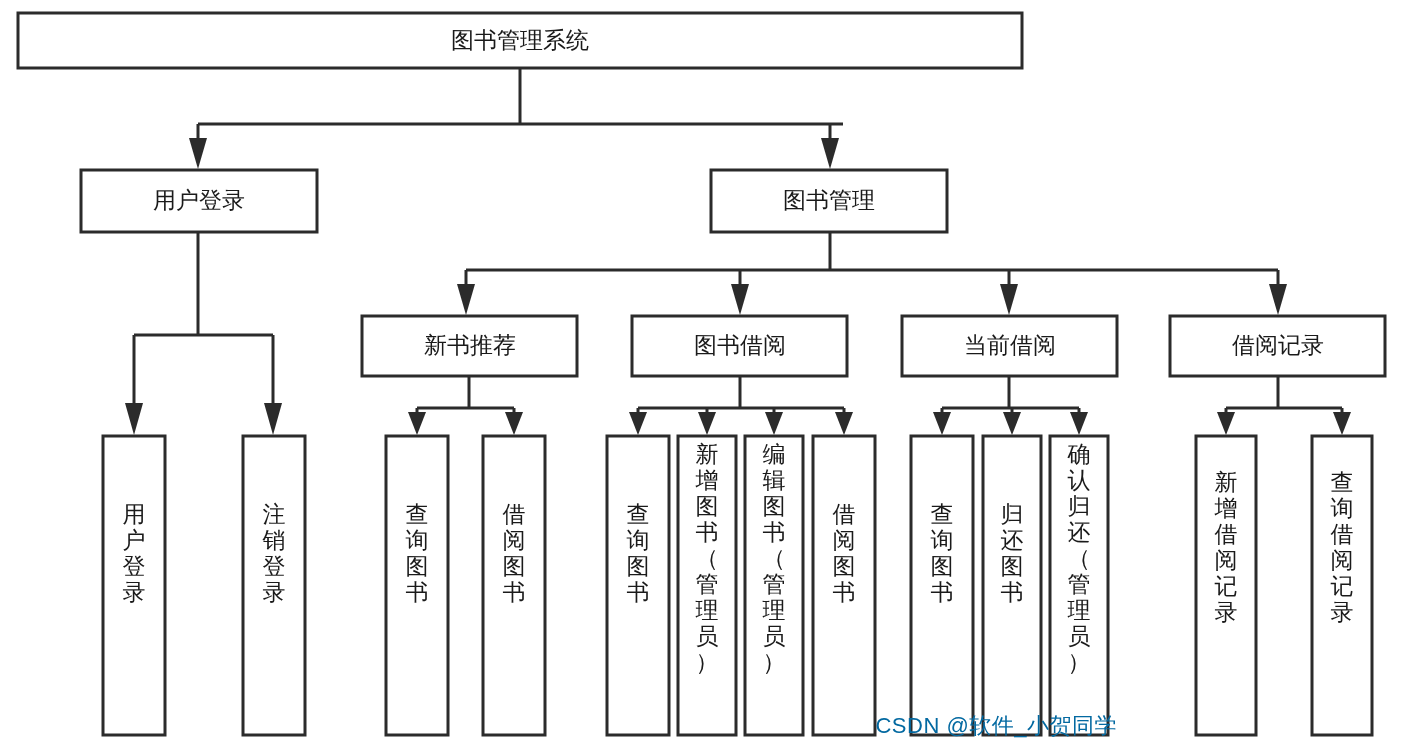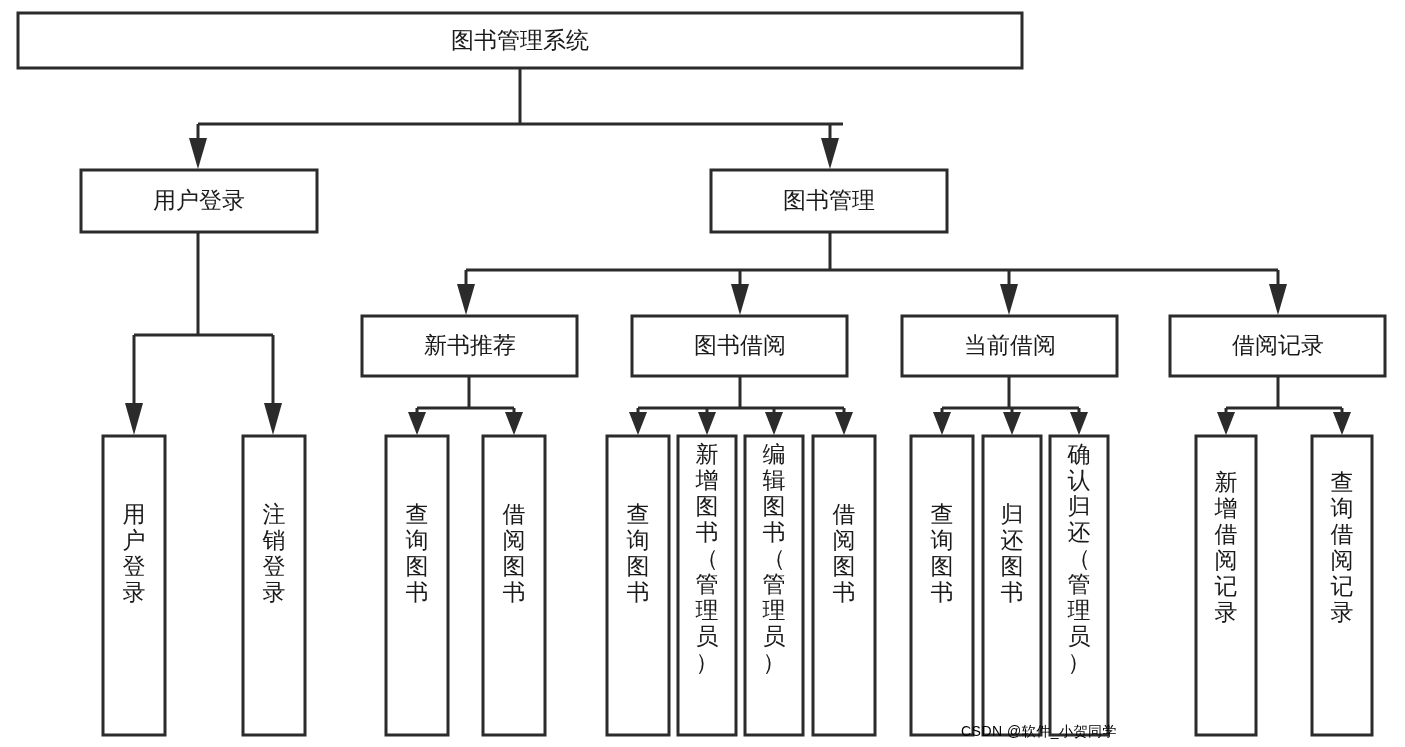--- a/index.html
+++ b/index.html
@@ -52,22 +52,22 @@
     font-family: "Liberation Sans", "DejaVu Sans", sans-serif;
     font-size: 23px;
     fill: #1a1a1a;
     text-anchor: middle;
   }
   .watermark {
     position: absolute;
     right: 14px;
     bottom: 6px;
     font-family: "Liberation Sans", "DejaVu Sans", sans-serif;
-    font-size: 14px;
-    color: #000000;
+    font-size: 22px;
+    color: #0369a1;
     white-space: nowrap;
     pointer-events: none;
     letter-spacing: 0.5px;
   }
 </style>
 </head>
 <body>
 
 <div id="diagram-root">
 

